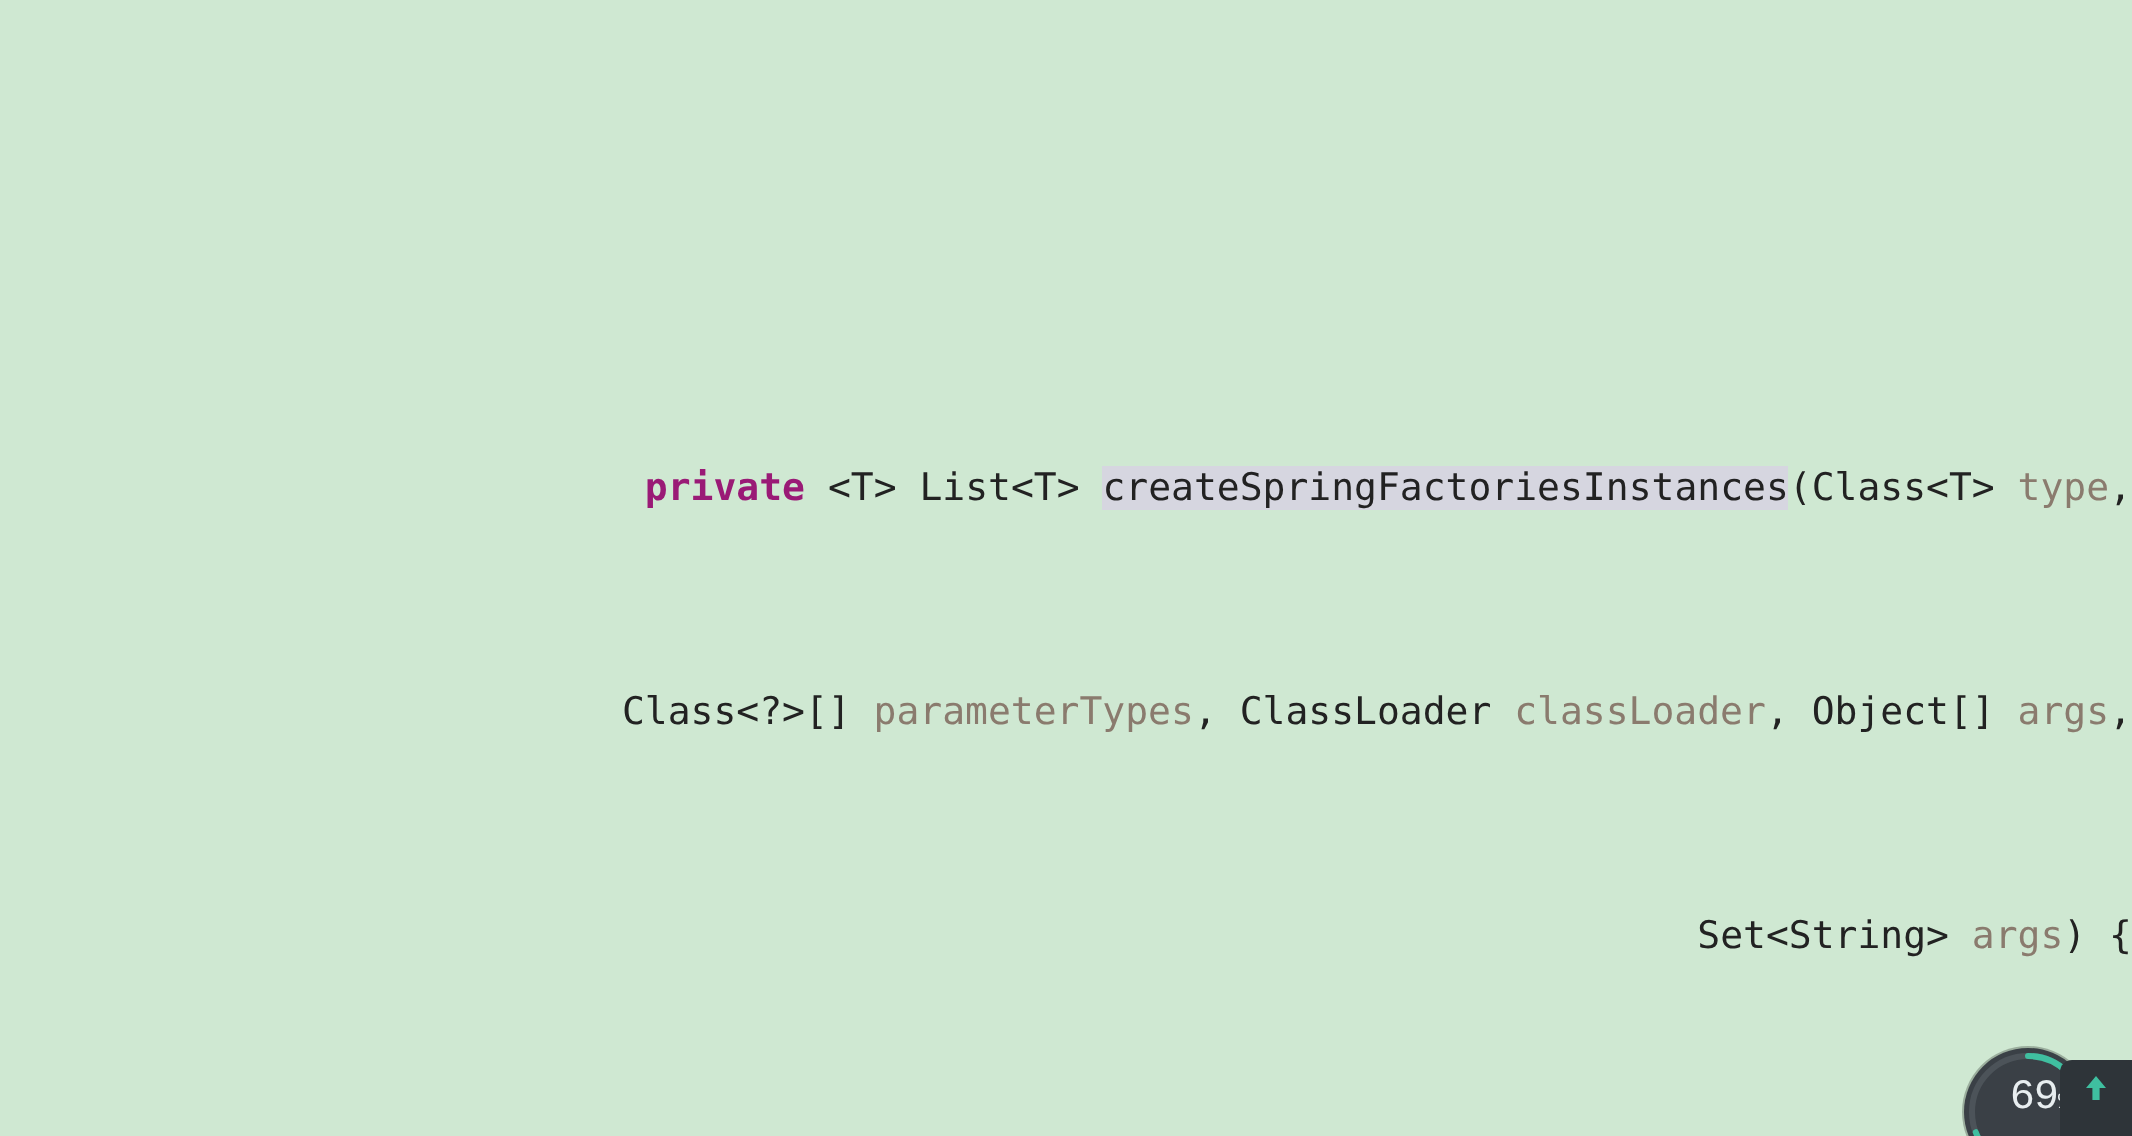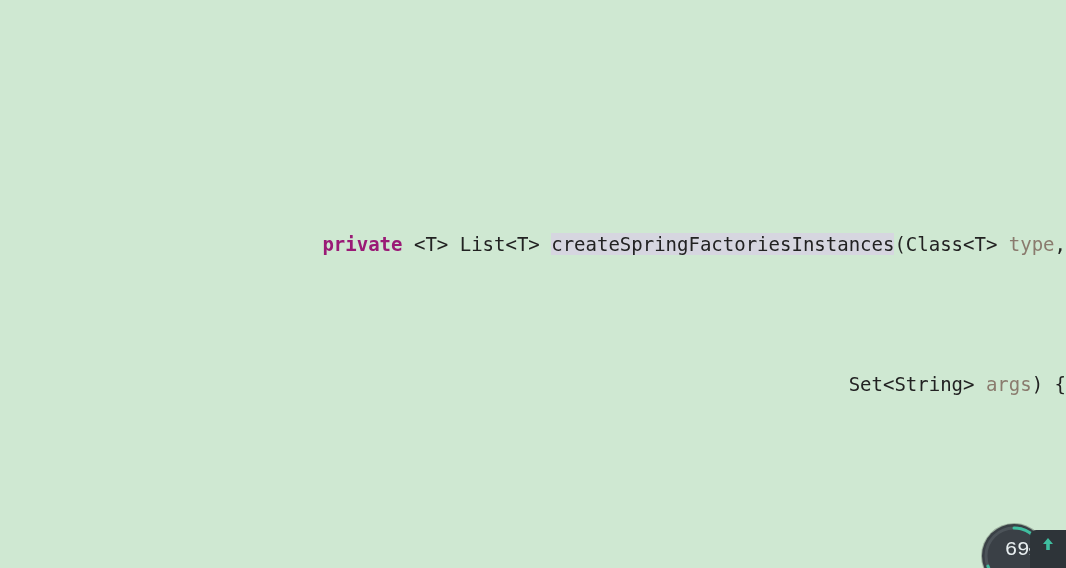--- a/index.html
+++ b/index.html
@@ -77,20 +77,23 @@
 
     
     <div class="line clipped">
       
     </div>
 
     <div class="line">
       <span class="tok plain">    </span><span class="tok kw">private</span><span class="tok plain"> &lt;T&gt; List&lt;T&gt; </span><span class="tok sel plain">createSpringFactoriesInstances</span><span class="tok plain">(Class&lt;T&gt; </span><span class="tok param">type</span><span class="tok plain">,</span>
     </div>
 
+    <div class="line">
+      <span class="tok plain">            Class&lt;?&gt;[] </span><span class="tok param">parameterTypes</span><span class="tok plain">, ClassLoader </span><span class="tok param">classLoader</span><span class="tok plain">, Object[] </span><span class="tok param">args</span><span class="tok plain">,</span>
+    </div>
 
     <div class="line">
       <span class="tok plain">            Set&lt;String&gt; </span><span class="tok param">args</span><span class="tok plain">) {</span>
     </div>
 
     <div class="line">
       
     </div>
 
     

